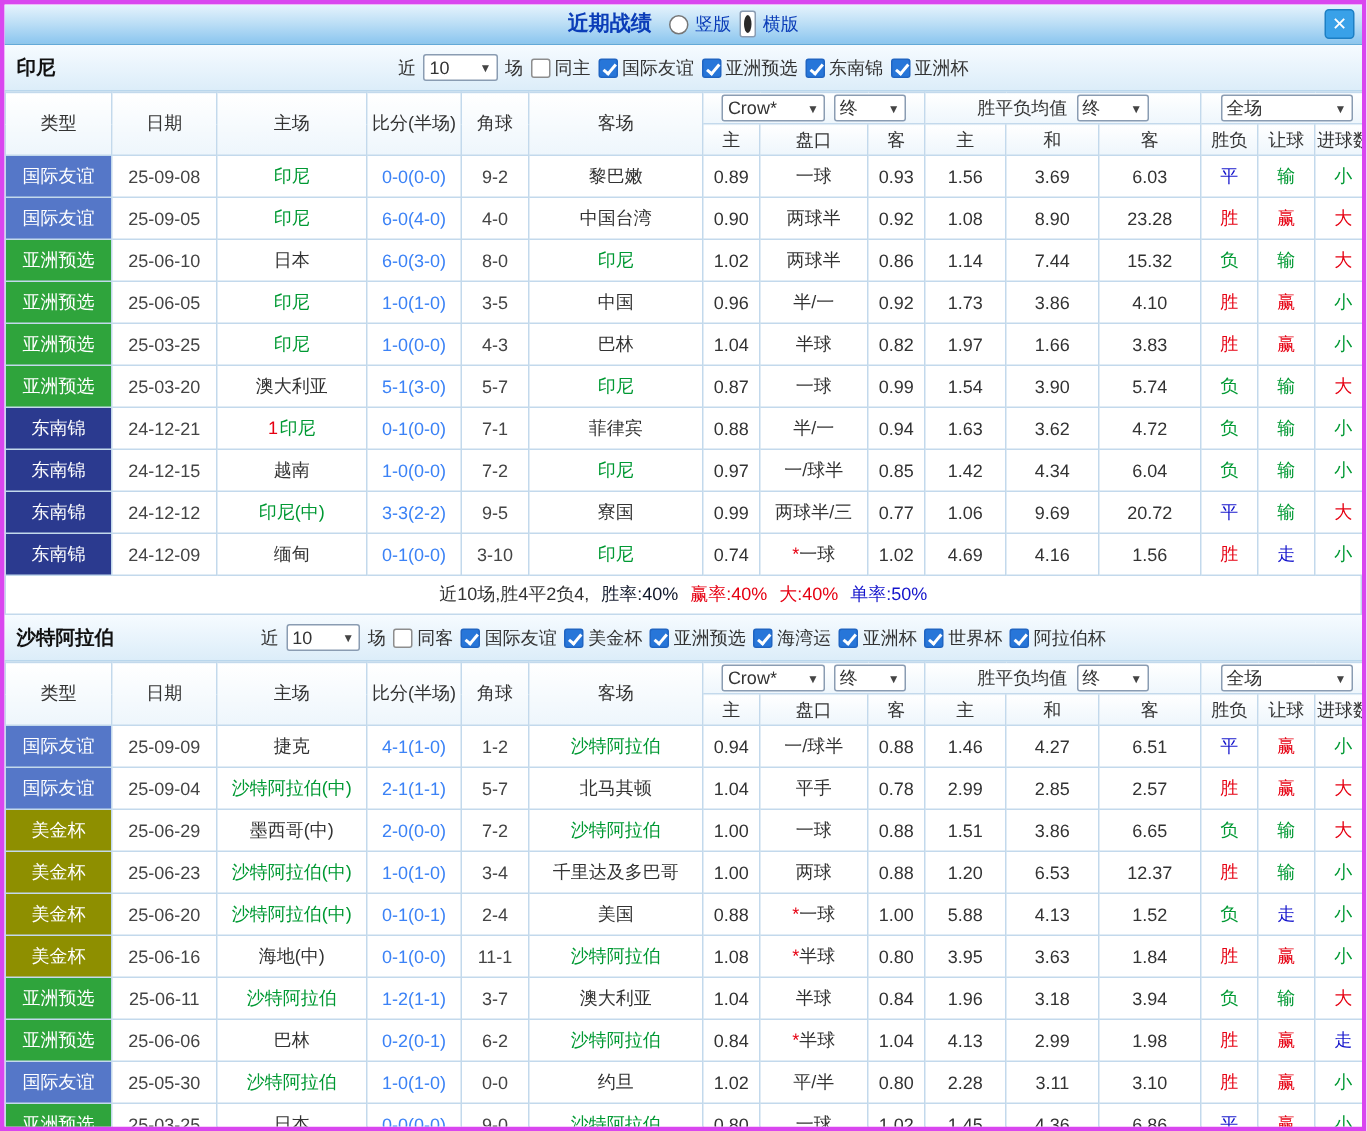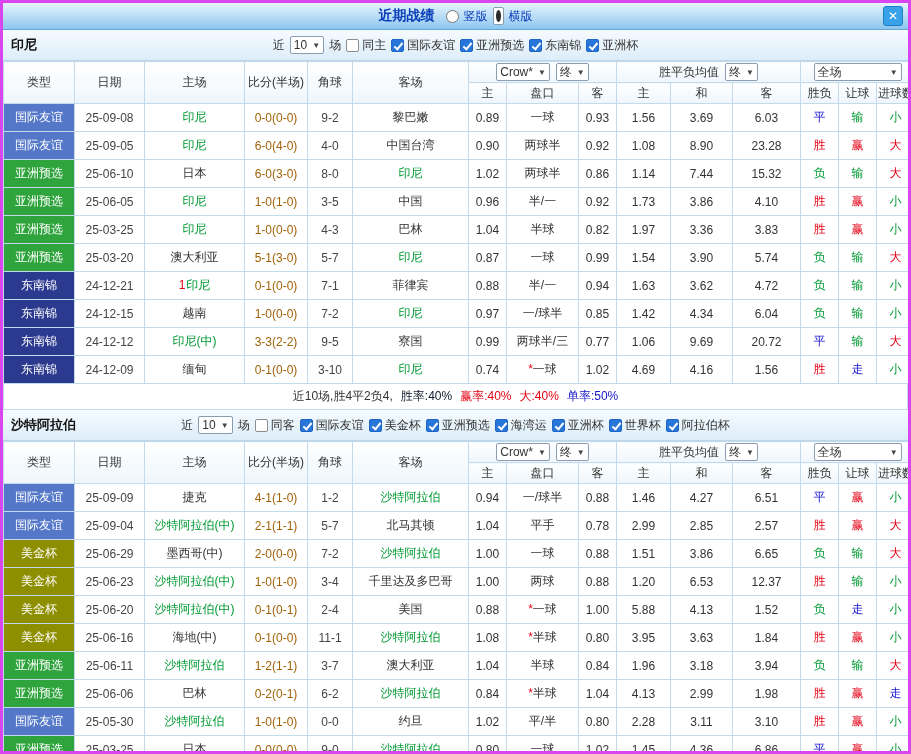--- a/index.html
+++ b/index.html
@@ -14,36 +14,36 @@
   .radio.sel::after{content:"";position:absolute;left:2px;top:2px;right:2px;bottom:2px;border-radius:50%;background:#2a2a2a}
   .radio-label{color:#0b3db8;cursor:pointer}
   .close-btn{position:absolute;right:5px;top:3px;width:20px;height:20px;border-radius:3px;background:#39a1e8;
              border:1px solid #1d7fc4;box-sizing:border-box;color:#fff;font-size:12px;font-weight:bold;
              display:flex;align-items:center;justify-content:center;cursor:pointer}
   .section-header{height:30px;background:linear-gradient(180deg,#f6fbff,#dcedf9);border-bottom:1px solid #b9d6ec;
                   position:relative;display:flex;align-items:center}
   .team-name{position:absolute;left:8px;font-size:13px;font-weight:bold;color:#111}
   .filters{margin:0 auto;display:flex;align-items:center;gap:5px}
   .flabel{color:#333}
-  .sel{display:inline-flex;align-items:center;justify-content:space-between;gap:5px;background:#fff;
+  .sel{display:inline-flex;align-items:center;justify-content:space-between;gap:20px;background:#fff;
        border:1px solid #8a9cb2;border-radius:2px;height:18px;padding:0 3px;cursor:pointer;box-sizing:border-box}
   .arr{font-size:8px;color:#444}
   .cbwrap{display:inline-flex;align-items:center;gap:3px;cursor:pointer}
   .cb{width:13px;height:13px;border:1px solid #8d8d8d;border-radius:2px;background:#fff;display:inline-block;
       position:relative;box-sizing:border-box}
   .cb.on{background:#2776d9;border-color:#2065c2}
   .cb.on::after{content:"";position:absolute;left:4px;top:1px;width:3px;height:7px;border:solid #fff;
                 border-width:0 2px 2px 0;transform:rotate(40deg)}
   table{border-collapse:collapse;table-layout:fixed;width:911px}
   th,td{border:1px solid #c3d9ec;text-align:center;overflow:hidden;white-space:nowrap;padding:0 1px}
   thead th{height:20px;background:linear-gradient(180deg,#ffffff,#eef6fc);font-weight:normal;color:#333}
   tbody td{height:27px;background:#fff}
   td.type{color:#fff}
   .hl{color:#009933}
-  td.score{color:#a16207}
+  td.score{color:#3b82f6}
   td.date,td.corner{color:#444}
   td.odd{color:#333}
   .prefix{color:#e60012;margin-right:1px}
   .star{color:#e60012}
   .hdr-sels{display:flex;align-items:flex-end;justify-content:center;gap:6px}
   .footer-stats{height:26px;border:1px solid #c3d9ec;border-top:none;display:flex;align-items:center;justify-content:center;box-sizing:border-box}
   .footer-stats span{margin:0 4px}
 </style>
 </head>
 <body>
@@ -237,21 +237,21 @@
     <td class="type" style="background: rgb(47, 164, 60);">亚洲预选</td>
     <td class="date">25-03-25</td>
     <td class="team"><span class="hl">印尼</span></td>
     <td class="score">1-0(0-0)</td>
     <td class="corner">4-3</td>
     <td class="team"><span>巴林</span></td>
     <td class="odd">1.04</td>
     <td class="odd">半球</td>
     <td class="odd">0.82</td>
     <td class="odd">1.97</td>
-    <td class="odd">3.36</td>
+    <td class="odd">1.66</td>
     <td class="odd">3.83</td>
     <td class="res" style="color: rgb(230, 0, 18);">胜</td>
     <td class="res" style="color: rgb(230, 0, 18);">赢</td>
     <td class="res" style="color: rgb(0, 153, 51);">小</td>
   </tr>
 
   <tr>
     <td class="type" style="background: rgb(47, 164, 60);">亚洲预选</td>
     <td class="date">25-03-20</td>
     <td class="team"><span>澳大利亚</span></td>

